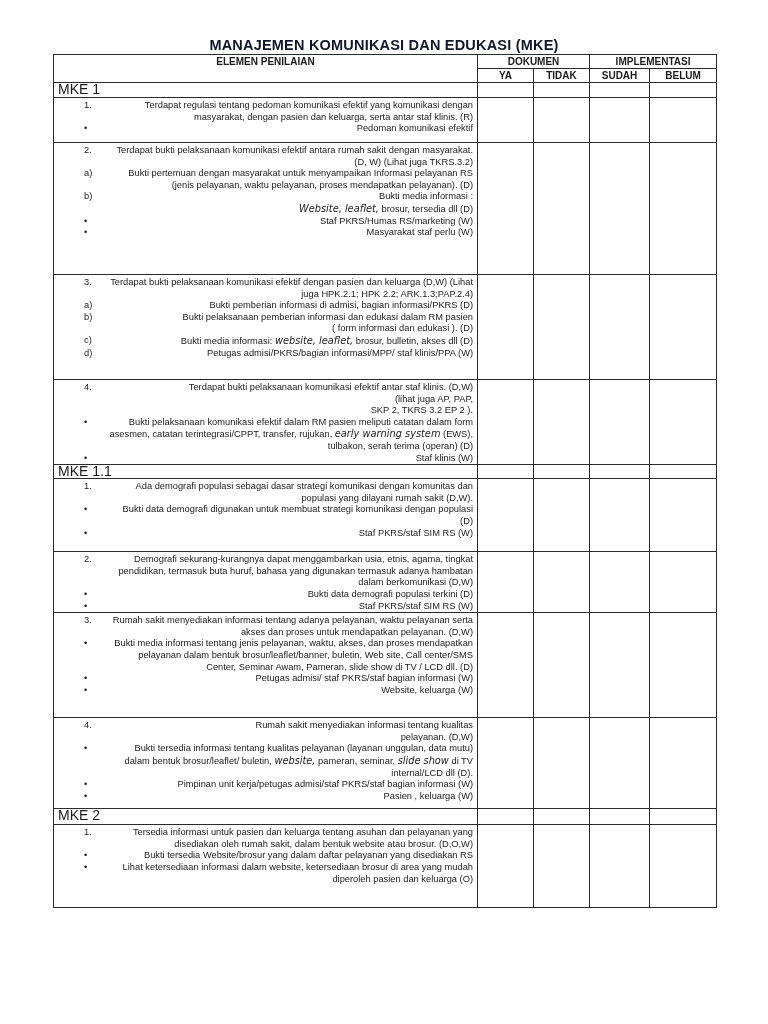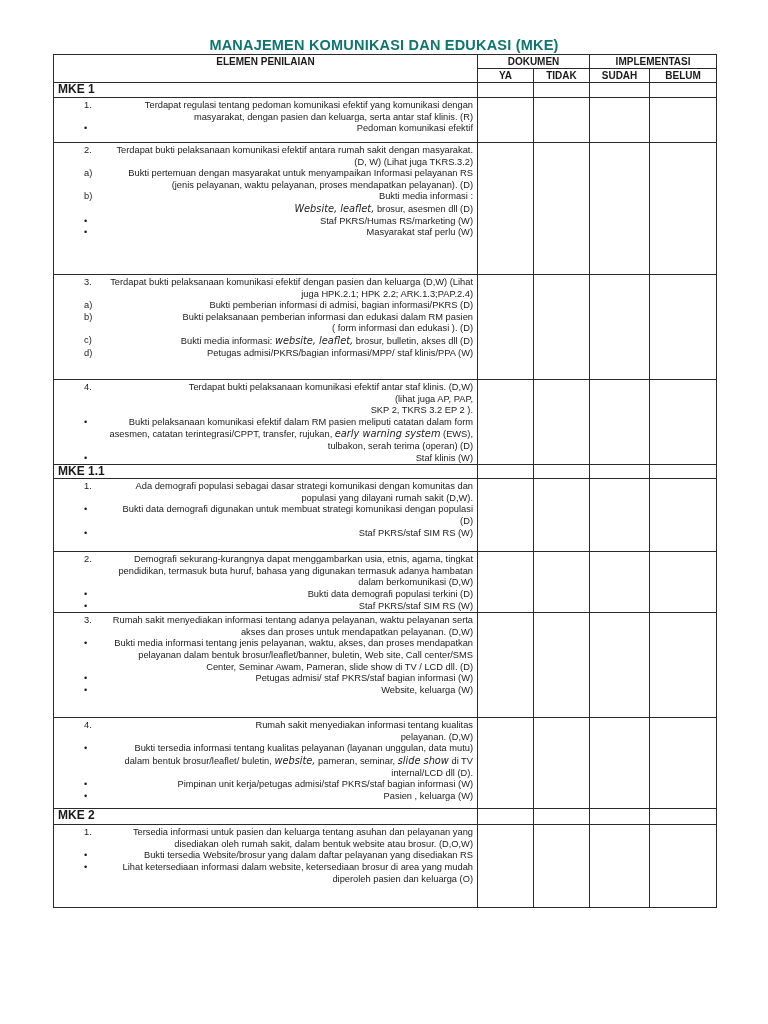--- a/index.html
+++ b/index.html
@@ -1,30 +1,30 @@
 <!DOCTYPE html>
 <html><head>
   <meta charset="utf-8">
   <style>
     * { box-sizing: border-box; margin: 0; padding: 0; }
     html, body { width: 768px; height: 1024px; background: #ffffff; overflow: hidden; }
     body { position: relative; font-family: "Liberation Sans", "DejaVu Sans", sans-serif; color: #1a1a1a; }
     .title {
       position: absolute; left: 0; top: 37px; width: 768px; text-align: center;
-      font-size: 14.5px; font-weight: bold; letter-spacing: 0.2px; color: #0f766e;
+      font-size: 14.5px; font-weight: bold; letter-spacing: 0.2px; color: #0f172a;
     }
     table.mke {
       position: absolute; left: 53px; top: 54px; width: 663px;
       border-collapse: collapse; table-layout: fixed;
       font-size: 9.3px; line-height: 11.6px;
     }
     table.mke td, table.mke th { border: 1.3px solid #2a2a2a; vertical-align: top; }
     th { font-weight: bold; text-align: center; font-size: 10px; line-height: 12px; padding: 1px 2px 0 2px; }
     th.elemen { vertical-align: top; }
-    td.section { font-weight: bold; font-size: 12px; padding: 1px 4px 0 4px; }
+    td.section { font-weight: normal; font-size: 14px; padding: 1px 4px 0 4px; }
     td.item { padding: 2px 4px 0 4px; }
     td.check { }
     .entry { display: flex; align-items: flex-start; }
     .entry .m { flex: 0 0 50px; padding-left: 26px; }
     .entry .t { flex: 1; text-align: right; }
     i.it { font-family: "DejaVu Sans", sans-serif; font-style: italic; font-size: 9.8px; margin-top: 32px; }
   </style>
 </head>
 <body>
 
@@ -84,21 +84,21 @@
           <div class="entry">
             <span class="m">a)</span>
             <span class="t"><span>Bukti pertemuan dengan masyarakat untuk menyampaikan Informasi pelayanan RS (jenis pelayanan, waktu pelayanan, proses  mendapatkan pelayanan). (D)</span></span>
           </div>
           <div class="entry">
             <span class="m">b)</span>
             <span class="t"><span>Bukti media informasi :</span></span>
           </div>
           <div class="entry">
             <span class="m"></span>
-            <span class="t"><i class="it">Website, leaflet,</i><span> brosur, asesmen dll (D)</span></span>
+            <span class="t"><i class="it">Website, leaflet,</i><span> brosur, tersedia dll (D)</span></span>
           </div>
           <div class="entry">
             <span class="m">•</span>
             <span class="t"><span>Staf PKRS/Humas RS/marketing (W)</span></span>
           </div>
           <div class="entry">
             <span class="m">•</span>
             <span class="t"><span>Masyarakat staf perlu (W)</span></span>
           </div>
         </td>

